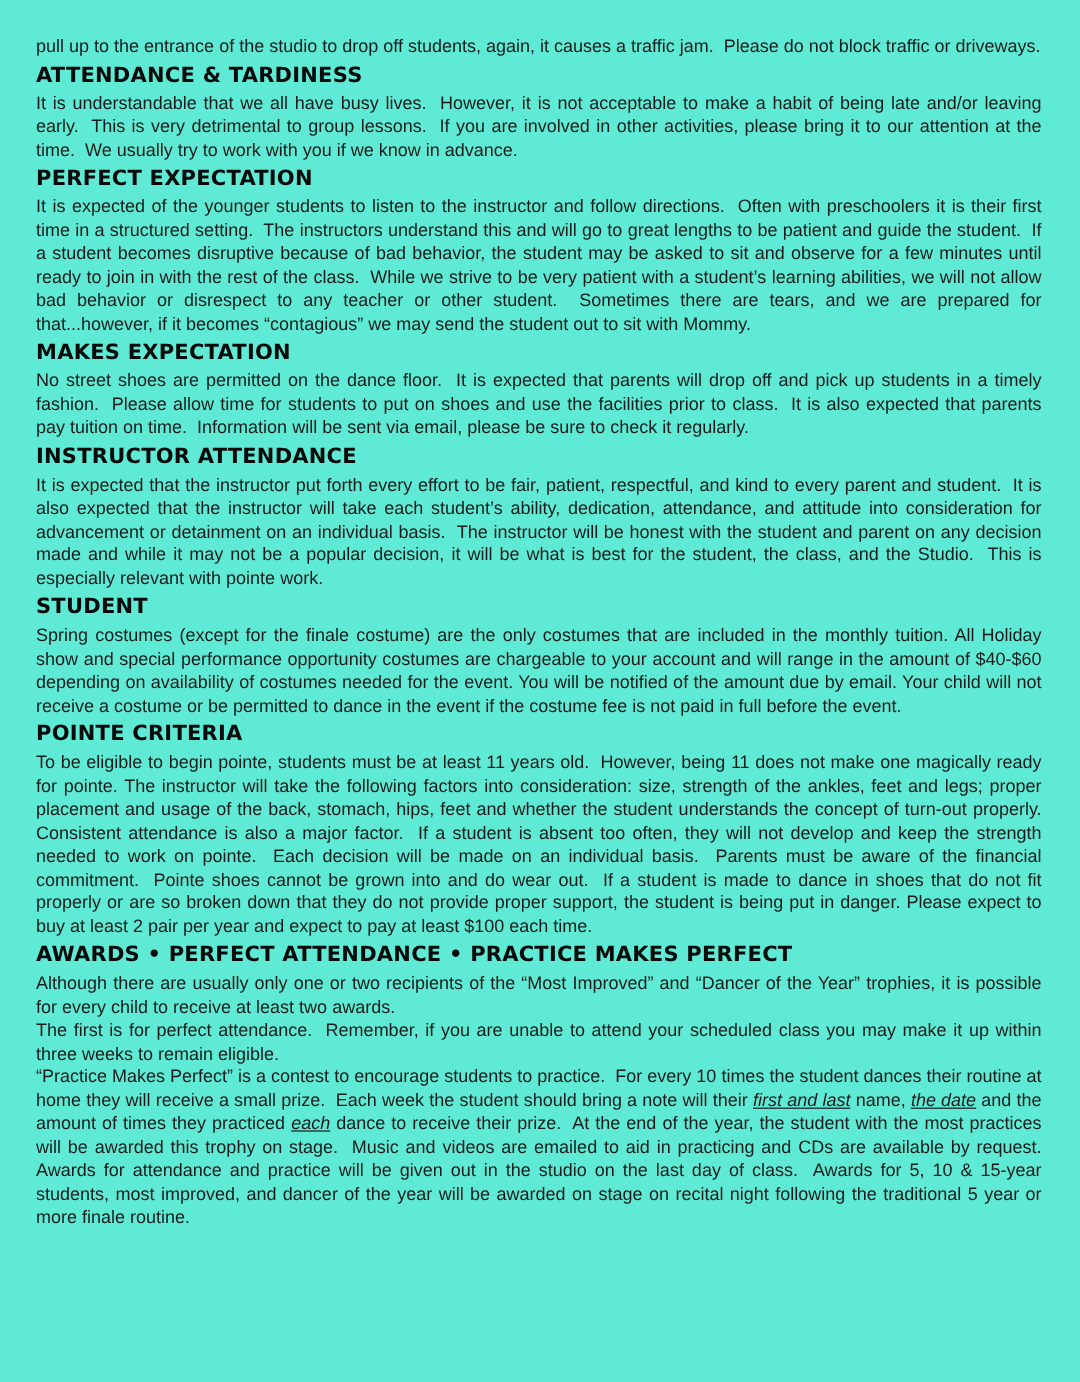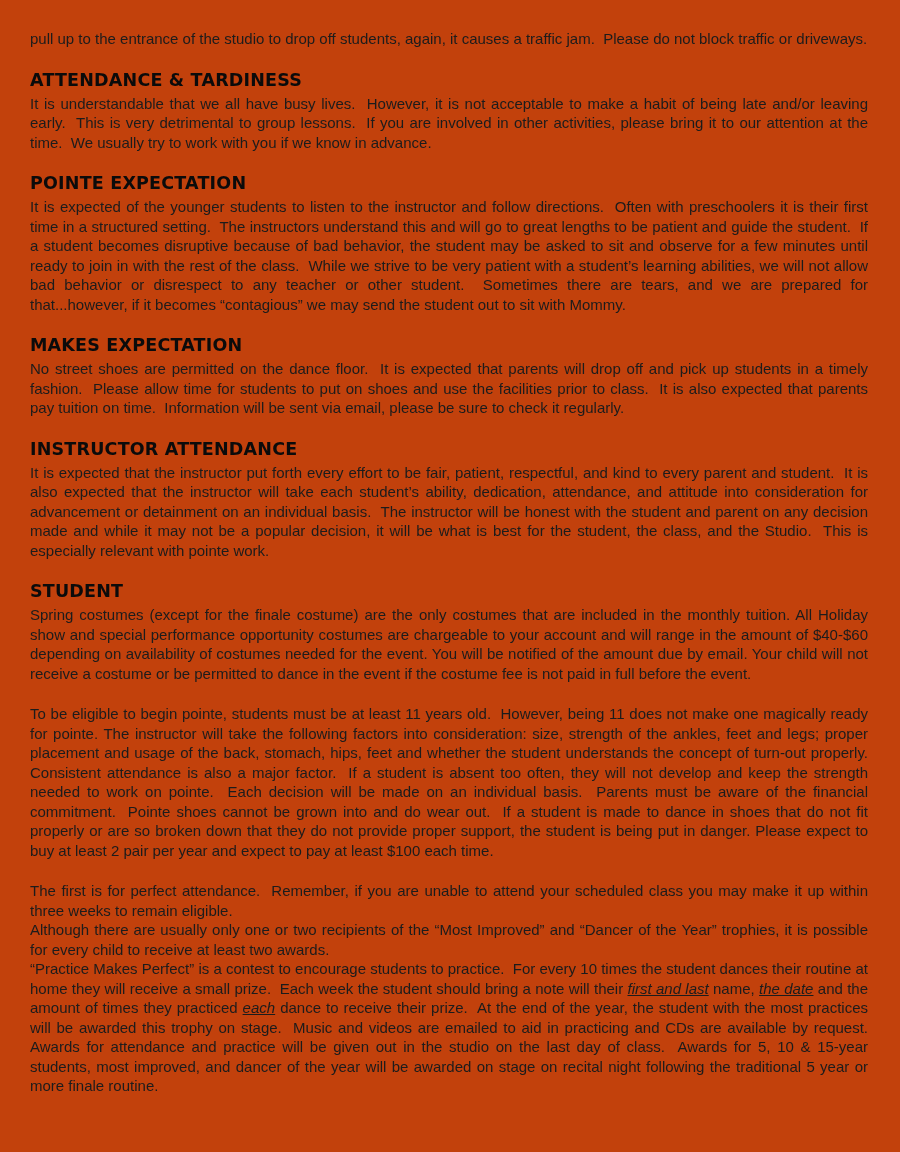--- a/index.html
+++ b/index.html
@@ -6,24 +6,24 @@
   html, body { background: #ffffff; }
   body {
     width: 900px;
     height: 1152px;
     overflow: hidden;
     font-family: "Liberation Sans", sans-serif;
   }
   .page {
     width: 900px;
     height: 1152px;
-    background: #c2410c;
+    background: #5eead4;
     padding: 29px 32px 30px 30px;
   }
-  .doc-section { margin-top: 21px; }
+  .doc-section { margin-top: 4px; }
   .doc-section:first-child { margin-top: 0; }
   .doc-heading {
     font-family: "DejaVu Sans", sans-serif;
     font-size: 17.5px;
     line-height: 21px;
     font-weight: 700;
     color: #0b0b0b;
     letter-spacing: 0.2px;
     margin-bottom: 3px;
   }
@@ -42,37 +42,39 @@
 <div class="page">
   <div id="doc-content">
       <section class="doc-section">
         <p class="doc-paragraph">pull up to the entrance of the studio to drop off students, again, it causes a traffic jam.  Please do not block traffic or driveways.</p>
       </section>
       <section class="doc-section">
         <h2 class="doc-heading">ATTENDANCE &amp; TARDINESS</h2>
         <p class="doc-paragraph">It is understandable that we all have busy lives.  However, it is not acceptable to make a habit of being late and/or leaving early.  This is very detrimental to group lessons.  If you are involved in other activities, please bring it to our attention at the time.  We usually try to work with you if we know in advance.</p>
       </section>
       <section class="doc-section">
-        <h2 class="doc-heading">POINTE EXPECTATION</h2>
+        <h2 class="doc-heading">PERFECT EXPECTATION</h2>
         <p class="doc-paragraph">It is expected of the younger students to listen to the instructor and follow directions.  Often with preschoolers it is their first time in a structured setting.  The instructors understand this and will go to great lengths to be patient and guide the student.  If a student becomes disruptive because of bad behavior, the student may be asked to sit and observe for a few minutes until ready to join in with the rest of the class.  While we strive to be very patient with a student’s learning abilities, we will not allow bad behavior or disrespect to any teacher or other student.  Sometimes there are tears, and we are prepared for that...however, if it becomes “contagious” we may send the student out to sit with Mommy.</p>
       </section>
       <section class="doc-section">
         <h2 class="doc-heading">MAKES EXPECTATION</h2>
         <p class="doc-paragraph">No street shoes are permitted on the dance floor.  It is expected that parents will drop off and pick up students in a timely fashion.  Please allow time for students to put on shoes and use the facilities prior to class.  It is also expected that parents pay tuition on time.  Information will be sent via email, please be sure to check it regularly.</p>
       </section>
       <section class="doc-section">
         <h2 class="doc-heading">INSTRUCTOR ATTENDANCE</h2>
         <p class="doc-paragraph">It is expected that the instructor put forth every effort to be fair, patient, respectful, and kind to every parent and student.  It is also expected that the instructor will take each student’s ability, dedication, attendance, and attitude into consideration for advancement or detainment on an individual basis.  The instructor will be honest with the student and parent on any decision made and while it may not be a popular decision, it will be what is best for the student, the class, and the Studio.  This is especially relevant with pointe work.</p>
       </section>
       <section class="doc-section">
         <h2 class="doc-heading">STUDENT</h2>
         <p class="doc-paragraph">Spring costumes (except for the finale costume) are the only costumes that are included in the monthly tuition. All Holiday show and special performance opportunity costumes are chargeable to your account and will range in the amount of $40-$60 depending on availability of costumes needed for the event. You will be notified of the amount due by email. Your child will not receive a costume or be permitted to dance in the event if the costume fee is not paid in full before the event.</p>
       </section>
       <section class="doc-section">
+        <h2 class="doc-heading">POINTE CRITERIA</h2>
         <p class="doc-paragraph">To be eligible to begin pointe, students must be at least 11 years old.  However, being 11 does not make one magically ready for pointe. The instructor will take the following factors into consideration: size, strength of the ankles, feet and legs; proper placement and usage of the back, stomach, hips, feet and whether the student understands the concept of turn-out properly.  Consistent attendance is also a major factor.  If a student is absent too often, they will not develop and keep the strength needed to work on pointe.  Each decision will be made on an individual basis.  Parents must be aware of the financial commitment.  Pointe shoes cannot be grown into and do wear out.  If a student is made to dance in shoes that do not fit properly or are so broken down that they do not provide proper support, the student is being put in danger. Please expect to buy at least 2 pair per year and expect to pay at least $100 each time.</p>
       </section>
       <section class="doc-section">
+        <h2 class="doc-heading">AWARDS • PERFECT ATTENDANCE • PRACTICE MAKES PERFECT</h2>
+        <p class="doc-paragraph">Although there are usually only one or two recipients of the “Most Improved” and “Dancer of the Year” trophies, it is possible for every child to receive at least two awards.</p>
         <p class="doc-paragraph">The first is for perfect attendance.  Remember, if you are unable to attend your scheduled class you may make it up within three weeks to remain eligible.</p>
-        <p class="doc-paragraph">Although there are usually only one or two recipients of the “Most Improved” and “Dancer of the Year” trophies, it is possible for every child to receive at least two awards.</p>
         <p class="doc-paragraph">“Practice Makes Perfect” is a contest to encourage students to practice.  For every 10 times the student dances their routine at home they will receive a small prize.  Each week the student should bring a note will their <span class="u">first and last</span> name, <span class="u">the date</span> and the amount of times they practiced <span class="u">each</span> dance to receive their prize.  At the end of the year, the student with the most practices will be awarded this trophy on stage.  Music and videos are emailed to aid in practicing and CDs are available by request.   Awards for attendance and practice will be given out in the studio on the last day of class.  Awards for 5, 10 &amp; 15-year students, most improved, and dancer of the year will be awarded on stage on recital night following the traditional 5 year or more finale routine.</p>
       </section>
     </div>
 </div>
 
 </body></html>

